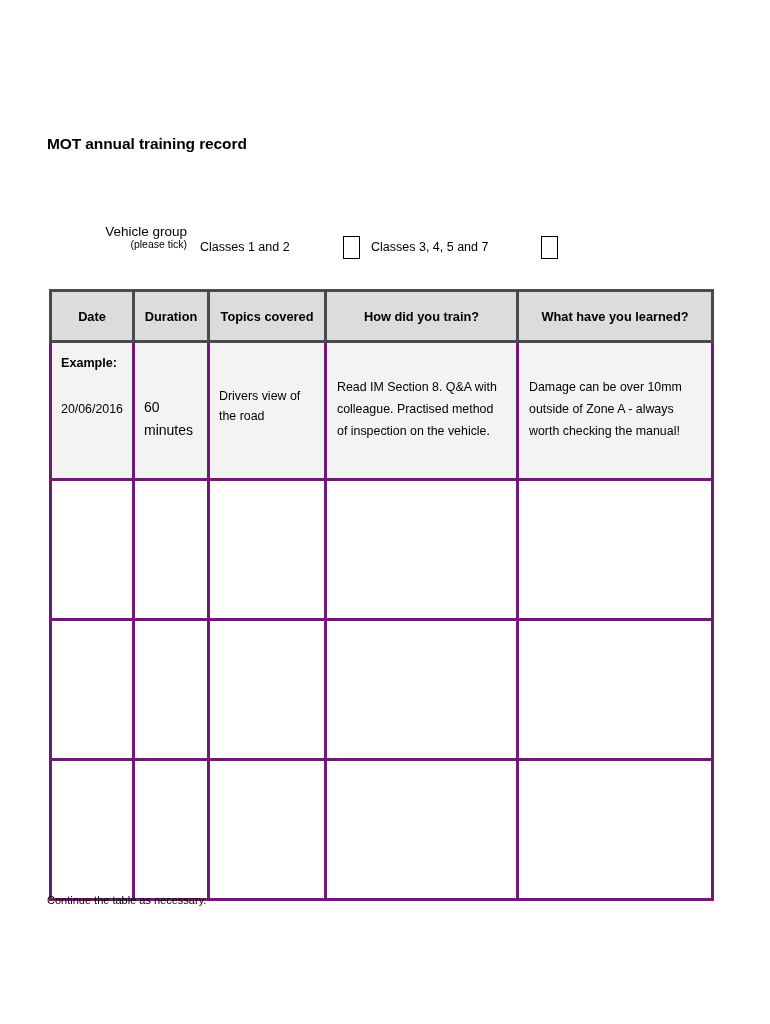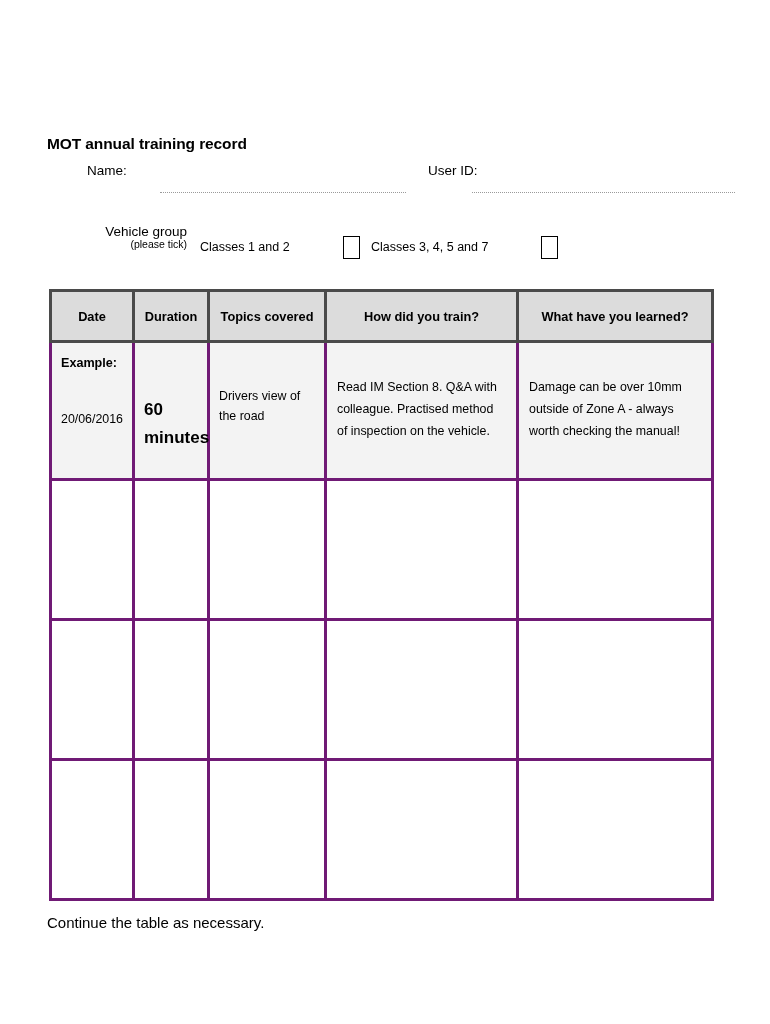--- a/index.html
+++ b/index.html
@@ -151,62 +151,54 @@
 
   .cell-pad {
     padding: 10px 9px 0 9px;
     font-size: 12.4px;
     line-height: 1.62;
   }
   .cell-example-label {
     font-weight: bold;
     font-size: 12.6px;
     display: block;
-    margin-bottom: 36px;
+    margin-bottom: 26px;
   }
   .cell-mid {
     padding: 53px 9px 0 9px;
-    font-size: 17px;
+    font-size: 14px;
     line-height: 1.62;
-    font-weight: bold;
   }
   .cell-topics {
     padding: 43px 11px 0 9px;
     font-size: 12.4px;
     line-height: 1.62;
   }
   .cell-text {
     padding: 33px 12px 0 10px;
     font-size: 12.4px;
     line-height: 1.78;
   }
 
   
   .footer-note {
     position: absolute;
     left: 47px;
-    top: 914px;
-    font-size: 15px;
+    top: 894px;
+    font-size: 11px;
     white-space: nowrap;
   }
 </style>
 </head>
 <body>
 
 <div class="page">
 
   <div class="doc-title">MOT annual training record</div>
 
-  <div class="field-row">
-    <div class="field-label label-name">Name:</div>
-    <div class="dotline dotline-name"></div>
-
-    <div class="field-label label-userid">User ID:</div>
-    <div class="dotline dotline-userid"></div>
-  </div>
 
   <div class="vehicle-block">
     <div class="vg-label">
       <span class="vg-main">Vehicle group</span>
       <span class="vg-sub">(please tick)</span>
     </div>
 
     <div class="class-option opt-1">
       <span class="cls-text">Classes 1 and 2</span>
       <span class="tickbox"></span>

